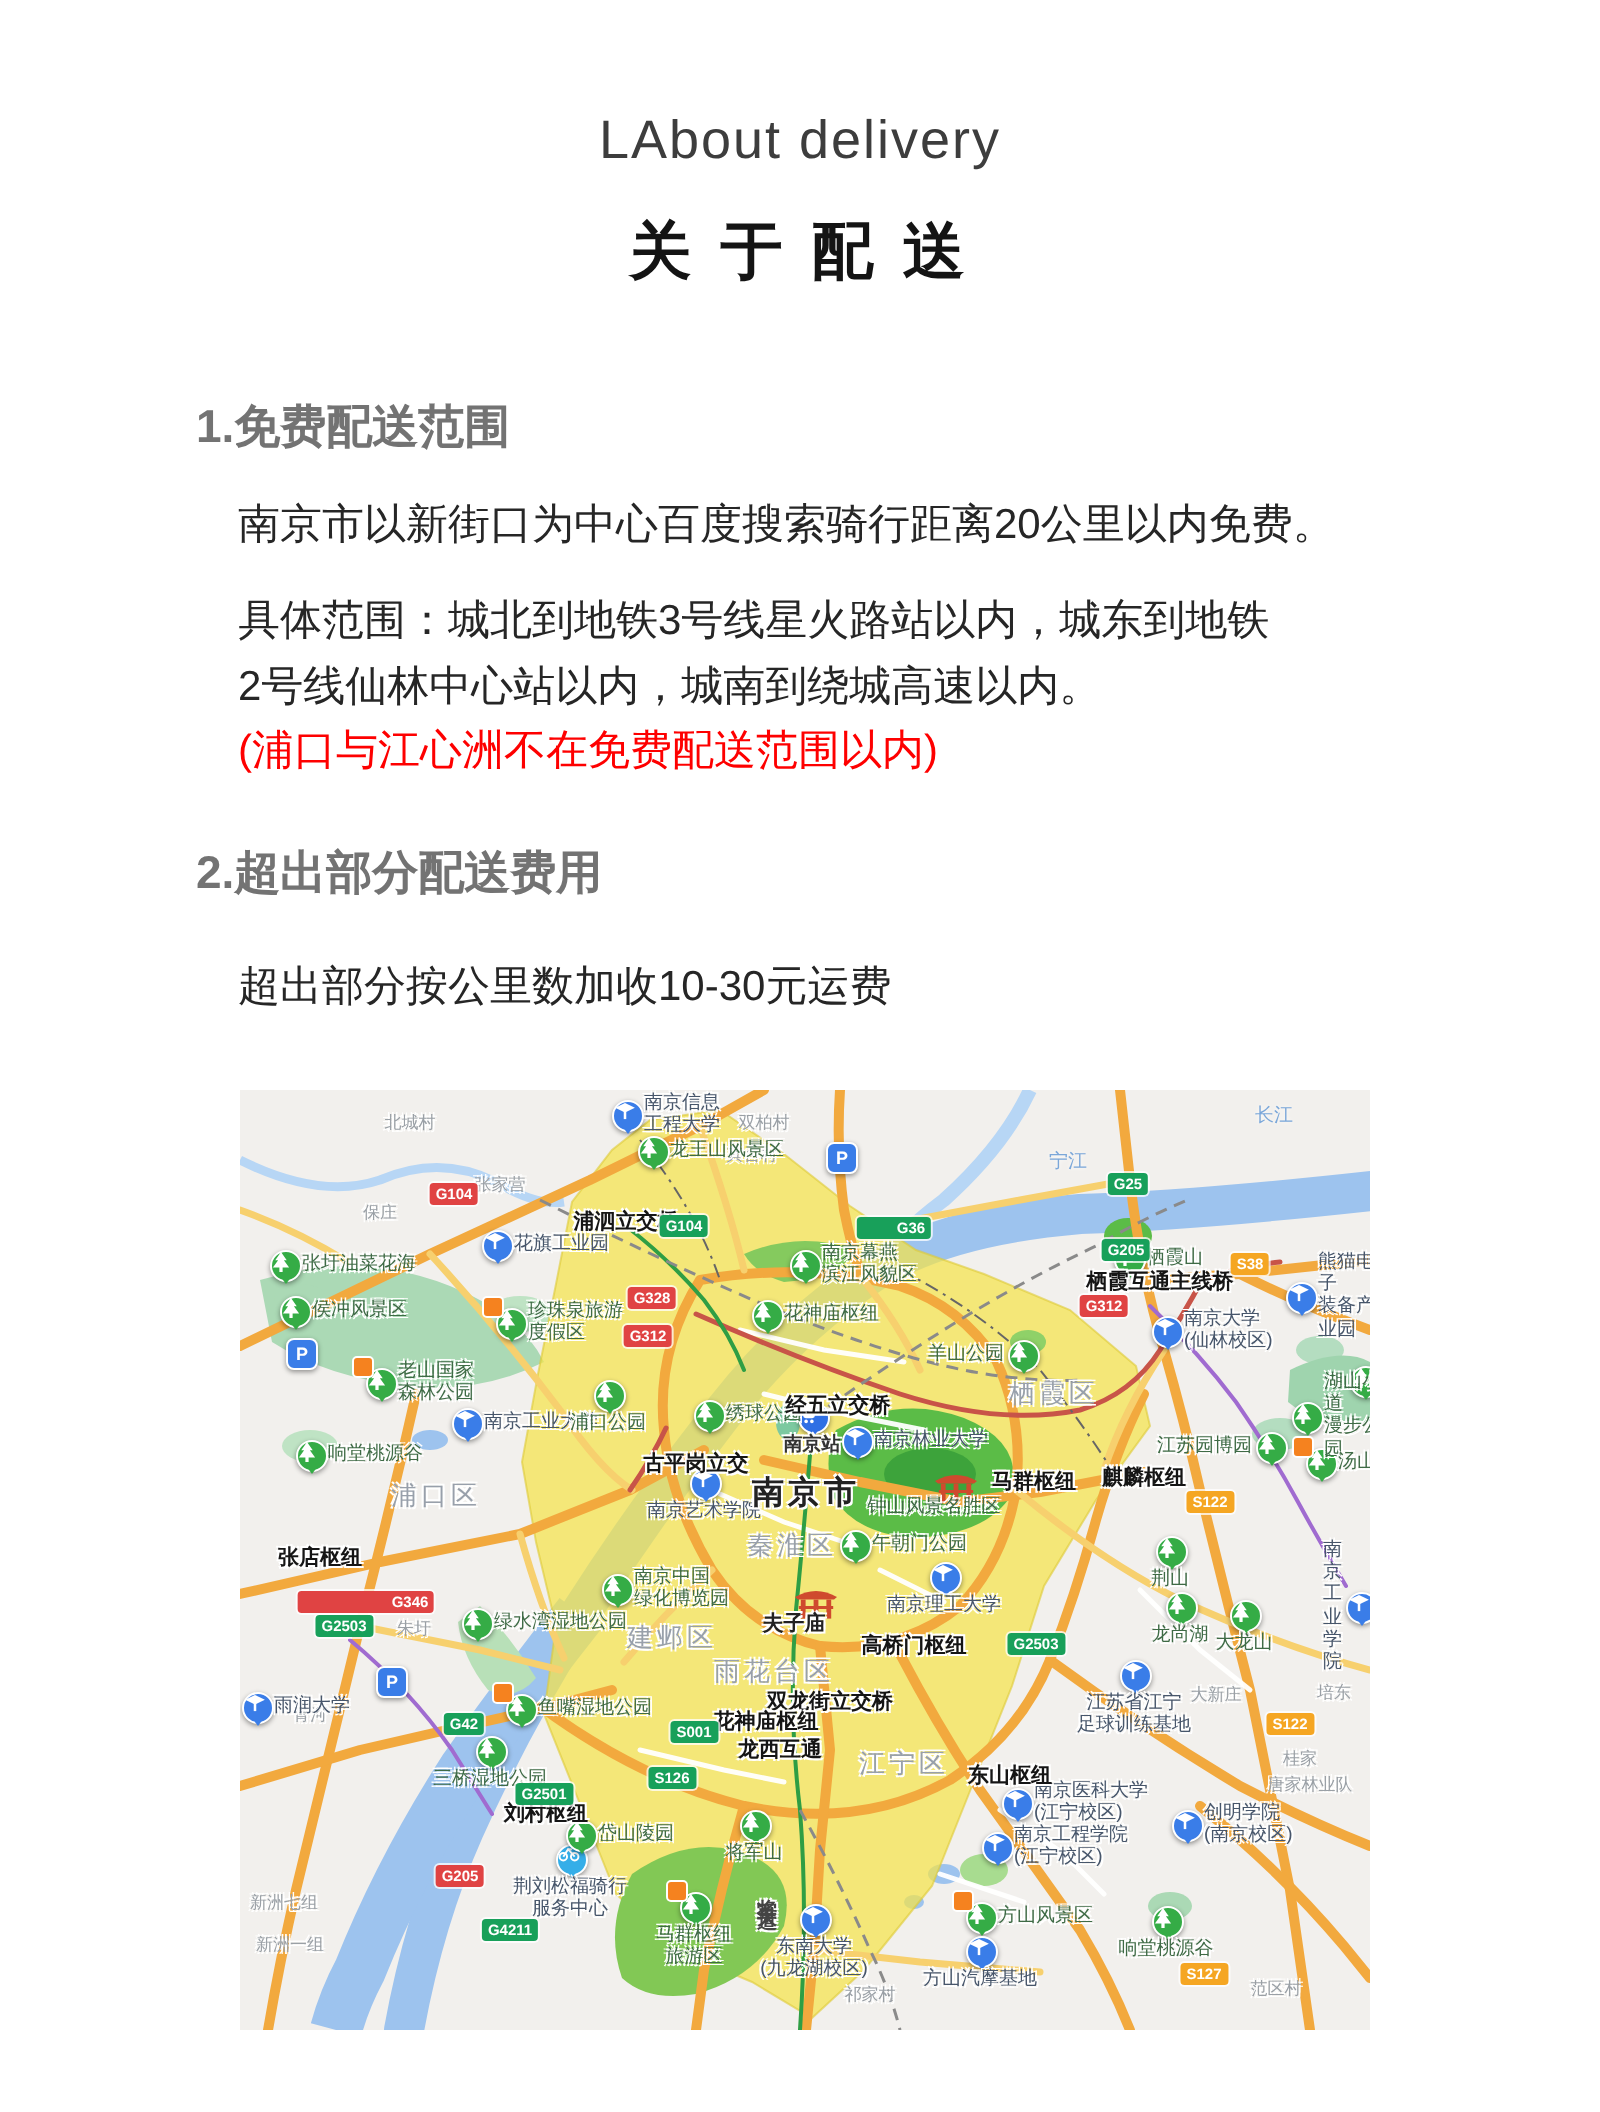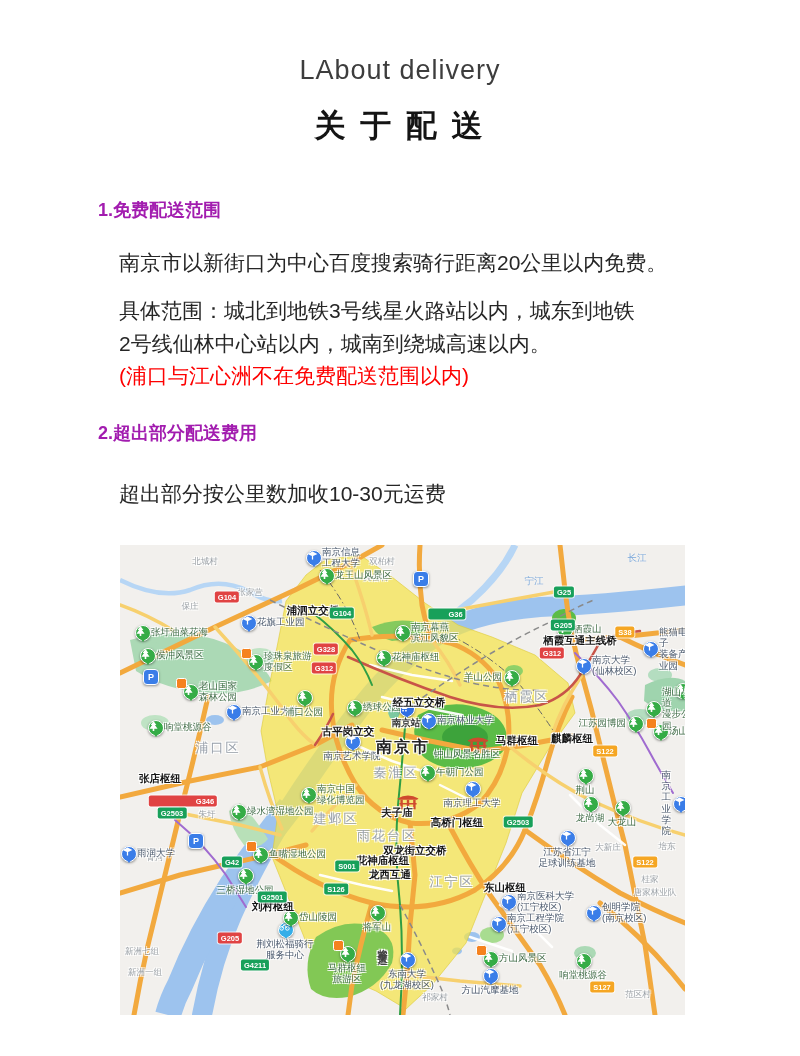--- a/index.html
+++ b/index.html
@@ -2,21 +2,21 @@
 <html style="--note-red: #fe0000; --zone-yellow: #f4e34b; --water-blue: #9dc3ee; --road-orange: #f2a93e; --road-yellow: #f7d06e; --park-green: #5bbc47; --pin-green: #35ac46; --pin-blue: #3a7de8; --badge-red: #e04343; --badge-green: #18a05a; --badge-orange: #f5a623;"><head>
 <meta charset="utf-8">
 <style>
   html,body{margin:0;padding:0}
   body{width:800px;height:1056px;background:#fff;position:relative;
        font-family:"Liberation Sans","DejaVu Sans",sans-serif;overflow:hidden}
   .subtitle{position:absolute;top:55px;left:0;width:800px;text-align:center;
             font-size:27px;color:#3d3d3d;letter-spacing:1px}
   .title{position:absolute;top:105px;left:0;width:800px;text-align:center;margin:0;
          font-size:31px;font-weight:bold;color:#141414;letter-spacing:3px}
-  .sec-h{position:absolute;left:98px;margin:0;font-size:18px;font-weight:bold;color:#a21caf}
+  .sec-h{position:absolute;left:98px;margin:0;font-size:23px;font-weight:bold;color:#737373}
   .body-text{position:absolute;left:119px;margin:0;font-size:21px;color:#262626;line-height:33px;white-space:pre-line}
   .note{color:var(--note-red)}
   #h1{top:198px}#p1{top:246px}#p2{top:294px}#note1{top:359px}#h2{top:421px}#p3{top:477px}
 
   
   .map{position:absolute;left:120px;top:545px;width:565px;height:470px;overflow:hidden;background:#f2f0ed}
   .map svg{position:absolute;left:0;top:0}
   .map-labels{position:absolute;left:0;top:0;width:565px;height:470px}
   .pin{position:absolute;width:14px;height:14px;margin:-7px 0 0 -7px;border-radius:50%;
        border:1.5px solid #fff;box-shadow:0 1px 2.5px rgba(0,0,0,.4);

